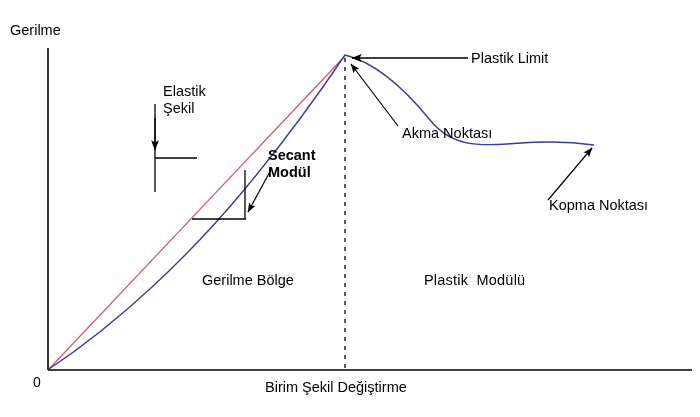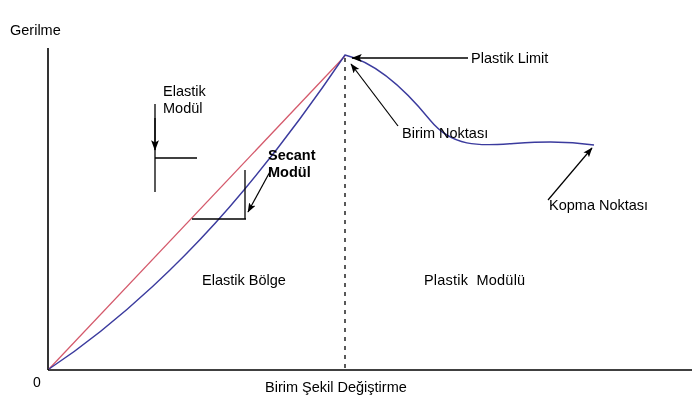--- a/index.html
+++ b/index.html
@@ -82,28 +82,28 @@
 
   </svg>
 
   <div class="lbl lbl-axis-y">Gerilme</div>
 
   <div class="lbl lbl-axis-x">Birim Şekil Değiştirme</div>
 
   <div class="lbl lbl-origin">0</div>
 
   <div class="lbl lbl-elastik-modulu">Elastik
-Modül</div>
+Şekil</div>
 
   <div class="lbl lbl-secant-modul">Secant
 Modül</div>
 
   <div class="lbl lbl-elastik-limit">Plastik Limit</div>
 
-  <div class="lbl lbl-akma-noktasi">Birim Noktası</div>
+  <div class="lbl lbl-akma-noktasi">Akma Noktası</div>
 
   <div class="lbl lbl-kopma-noktasi">Kopma Noktası</div>
 
-  <div class="lbl lbl-elastik-bolge">Elastik Bölge</div>
+  <div class="lbl lbl-elastik-bolge">Gerilme Bölge</div>
 
   <div class="lbl lbl-plastik-bolge">Plastik  Modülü</div>
 
 </div>
 
 </body></html>

